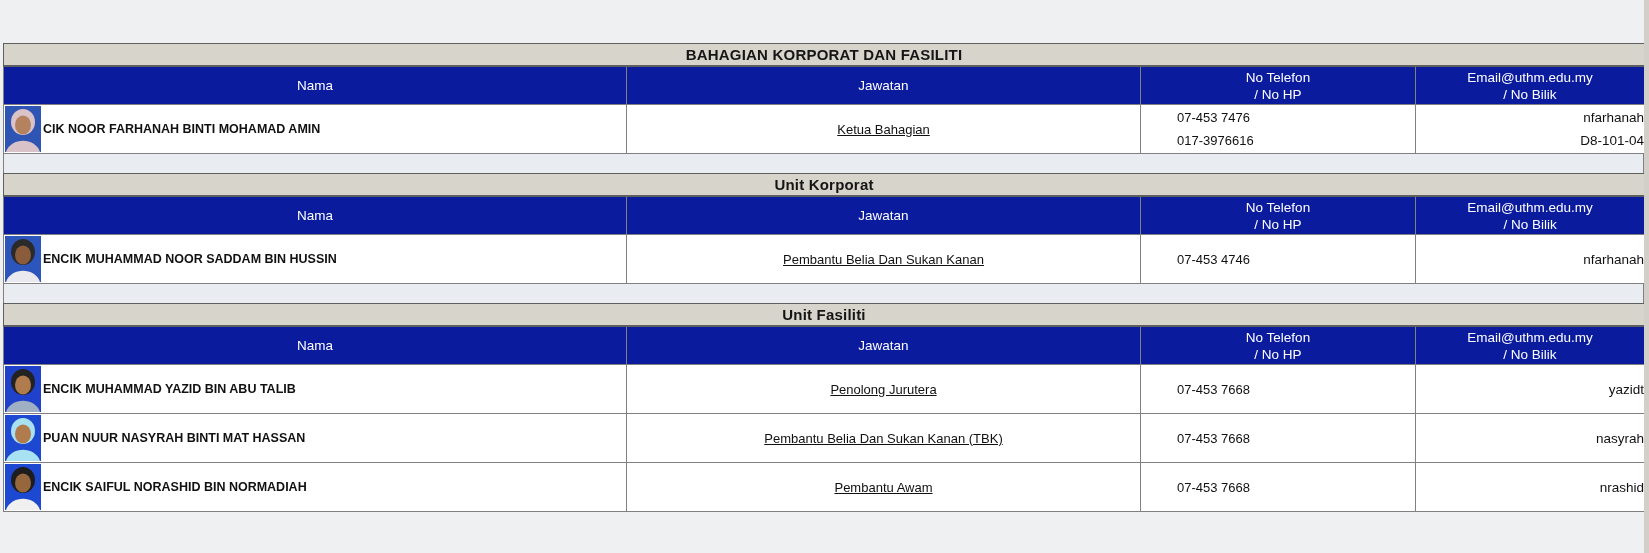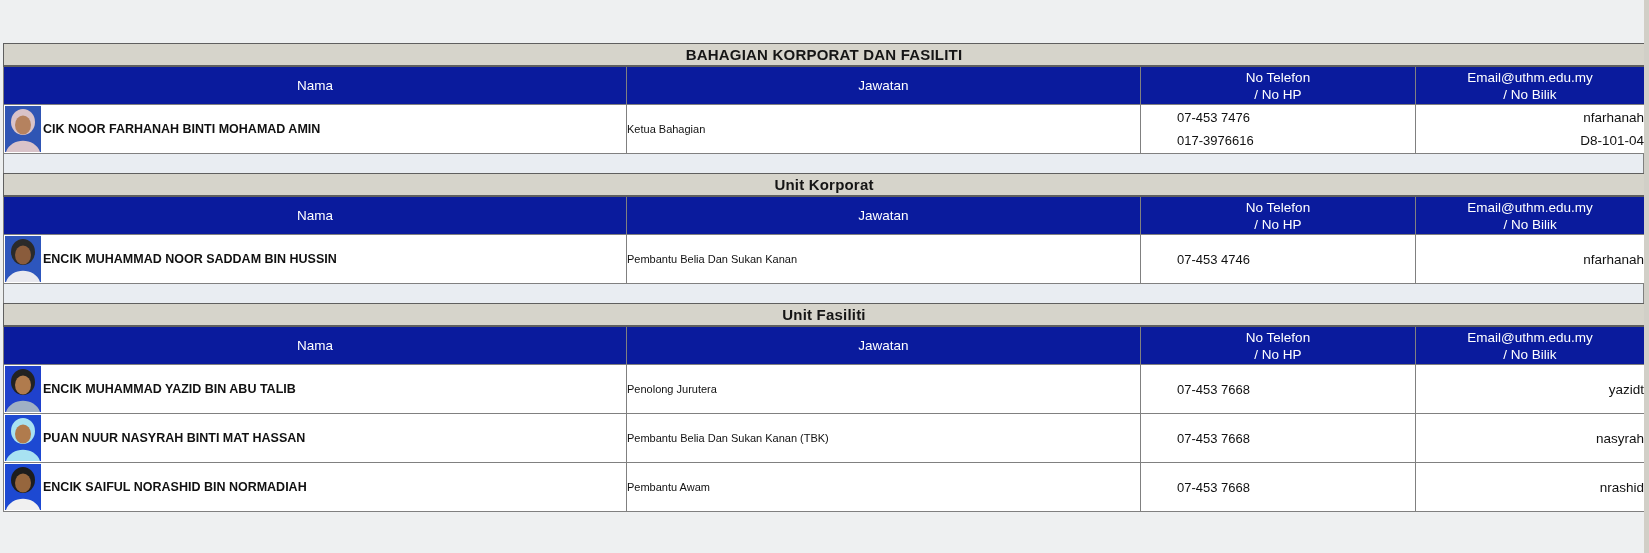--- a/index.html
+++ b/index.html
@@ -80,21 +80,21 @@
     flex: 0 0 36px;
     margin: 1px 0 1px 1px;
   }
   tr.tall .avatar { height: 64px; }
   .avatar svg { display: block; width: 100%; height: 100%; }
   .nm {
     font-size: 12.5px;
     margin-left: 2px;
     white-space: nowrap;
   }
-  .cell-jaw { text-align: left; font-size: 11px; }
+  .cell-jaw { text-align: center; font-size: 13px; text-decoration: underline; }
   .cell-tel { text-align: left; padding-left: 36px; }
   .tline { line-height: 23px; font-size: 13px; }
   .cell-em { text-align: right; }
   .eline { line-height: 23px; font-size: 13.5px; }
 
   .gap {
     height: 19px;
     background: var(--gap-band, #e9edf2);
     border-left: 1px solid #808080;
     border-right: 1px solid #808080;

